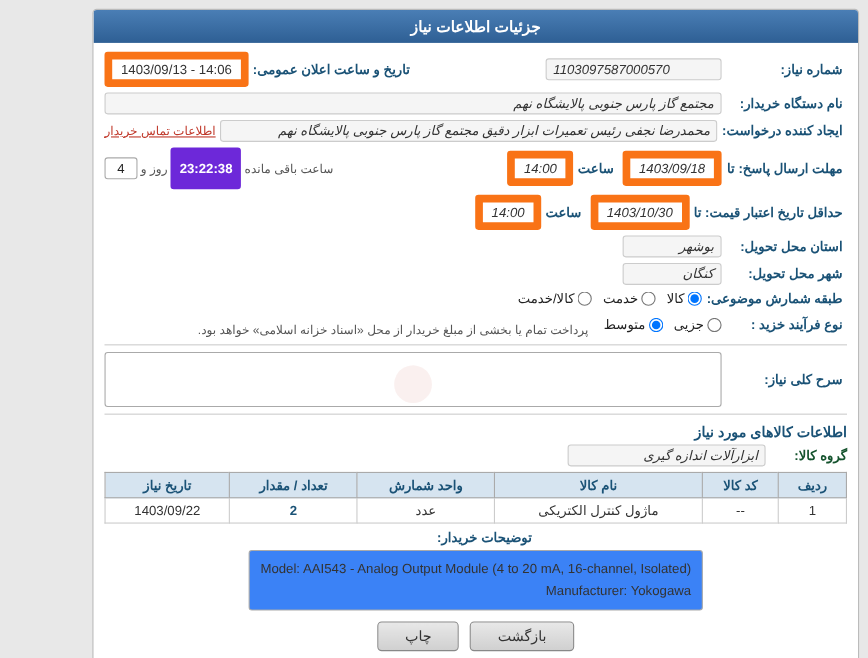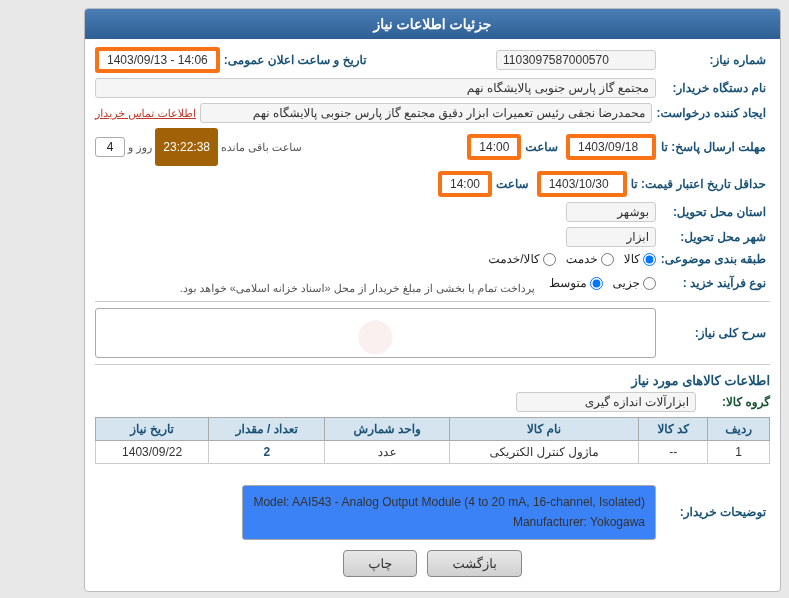--- a/index.html
+++ b/index.html
@@ -56,52 +56,53 @@
     }
     .field-value {
       background: #f5f5f5;
       border: 1px solid #ccc;
       border-radius: 3px;
       padding: 2px 6px;
       color: #333;
       min-height: 20px;
       display: inline-flex;
       align-items: center;
+      font-style: italic;
     }
     .field-value-wide {
       flex: 1;
     }
     .datetime-box {
       background: #fff;
-      border: 4px solid #f97316;
+      border: 7px solid #f97316;
       border-radius: 3px;
       padding: 2px 8px;
       color: #333;
       font-size: 12px;
       white-space: nowrap;
     }
     .link-text {
       color: #c0392b;
       cursor: pointer;
       text-decoration: underline;
       font-size: 11px;
     }
     .countdown-section {
       display: flex;
       align-items: center;
       gap: 3px;
       flex-wrap: wrap;
     }
     .countdown-box {
-      background: #a16207;
+      background: #6d28d9;
       color: #fff;
       border-radius: 3px;
       padding: 12px 8px;
       font-size: 12px;
-      font-weight: normal;
+      font-weight: bold;
     }
     .small-label {
       font-size: 11px;
       color: #555;
       white-space: nowrap;
     }
     .num-box {
       background: #fff;
       border: 1px solid #aaa;
       border-radius: 3px;
@@ -282,25 +283,25 @@
         <span class="field-value datetime-box" style="direction:ltr; min-width:50px;">14:00</span>
       </div>
 
       <div class="form-row">
         <span class="field-label">استان محل تحویل:</span>
         <span class="field-value" style="min-width:90px;">بوشهر</span>
       </div>
 
       <div class="form-row">
         <span class="field-label">شهر محل تحویل:</span>
-        <span class="field-value" style="min-width:90px;">ابزار</span>
-      </div>
-
-      <div class="form-row">
-        <span class="field-label">طبقه بندی موضوعی:</span>
+        <span class="field-value" style="min-width:90px;">کنگان</span>
+      </div>
+
+      <div class="form-row">
+        <span class="field-label">طبقه شمارش موضوعی:</span>
         <div class="radio-group">
           <label class="radio-item">
             <input type="radio" name="category" checked="" style="">
             <span>کالا</span>
           </label>
           <label class="radio-item">
             <input type="radio" name="category" style="">
             <span>خدمت</span>
           </label>
           <label class="radio-item">
@@ -359,21 +360,21 @@
               <td>1</td>
               <td>--</td>
               <td>ماژول کنترل الکتریکی</td>
               <td>عدد</td>
               <td style="font-weight: bold; color: rgb(26, 82, 118);">2</td>
               <td>1403/09/22</td>
             </tr>
           </tbody>
       </table>
 
-      <div class="form-row" style="margin-top:21px;">
+      <div class="form-row" style="margin-top:6px;flex-direction:column;">
         <span class="field-label">توضیحات خریدار:</span>
         <div class="buyer-desc">
           <span>Model: AAI543 - Analog Output Module (4 to 20 mA, 16-channel, Isolated)<br>Manufacturer: Yokogawa</span>
         </div>
       </div>
 
       <div class="btn-row">
         <button class="btn btn-back">بازگشت</button>
         <button class="btn btn-print">چاپ</button>
       </div>

